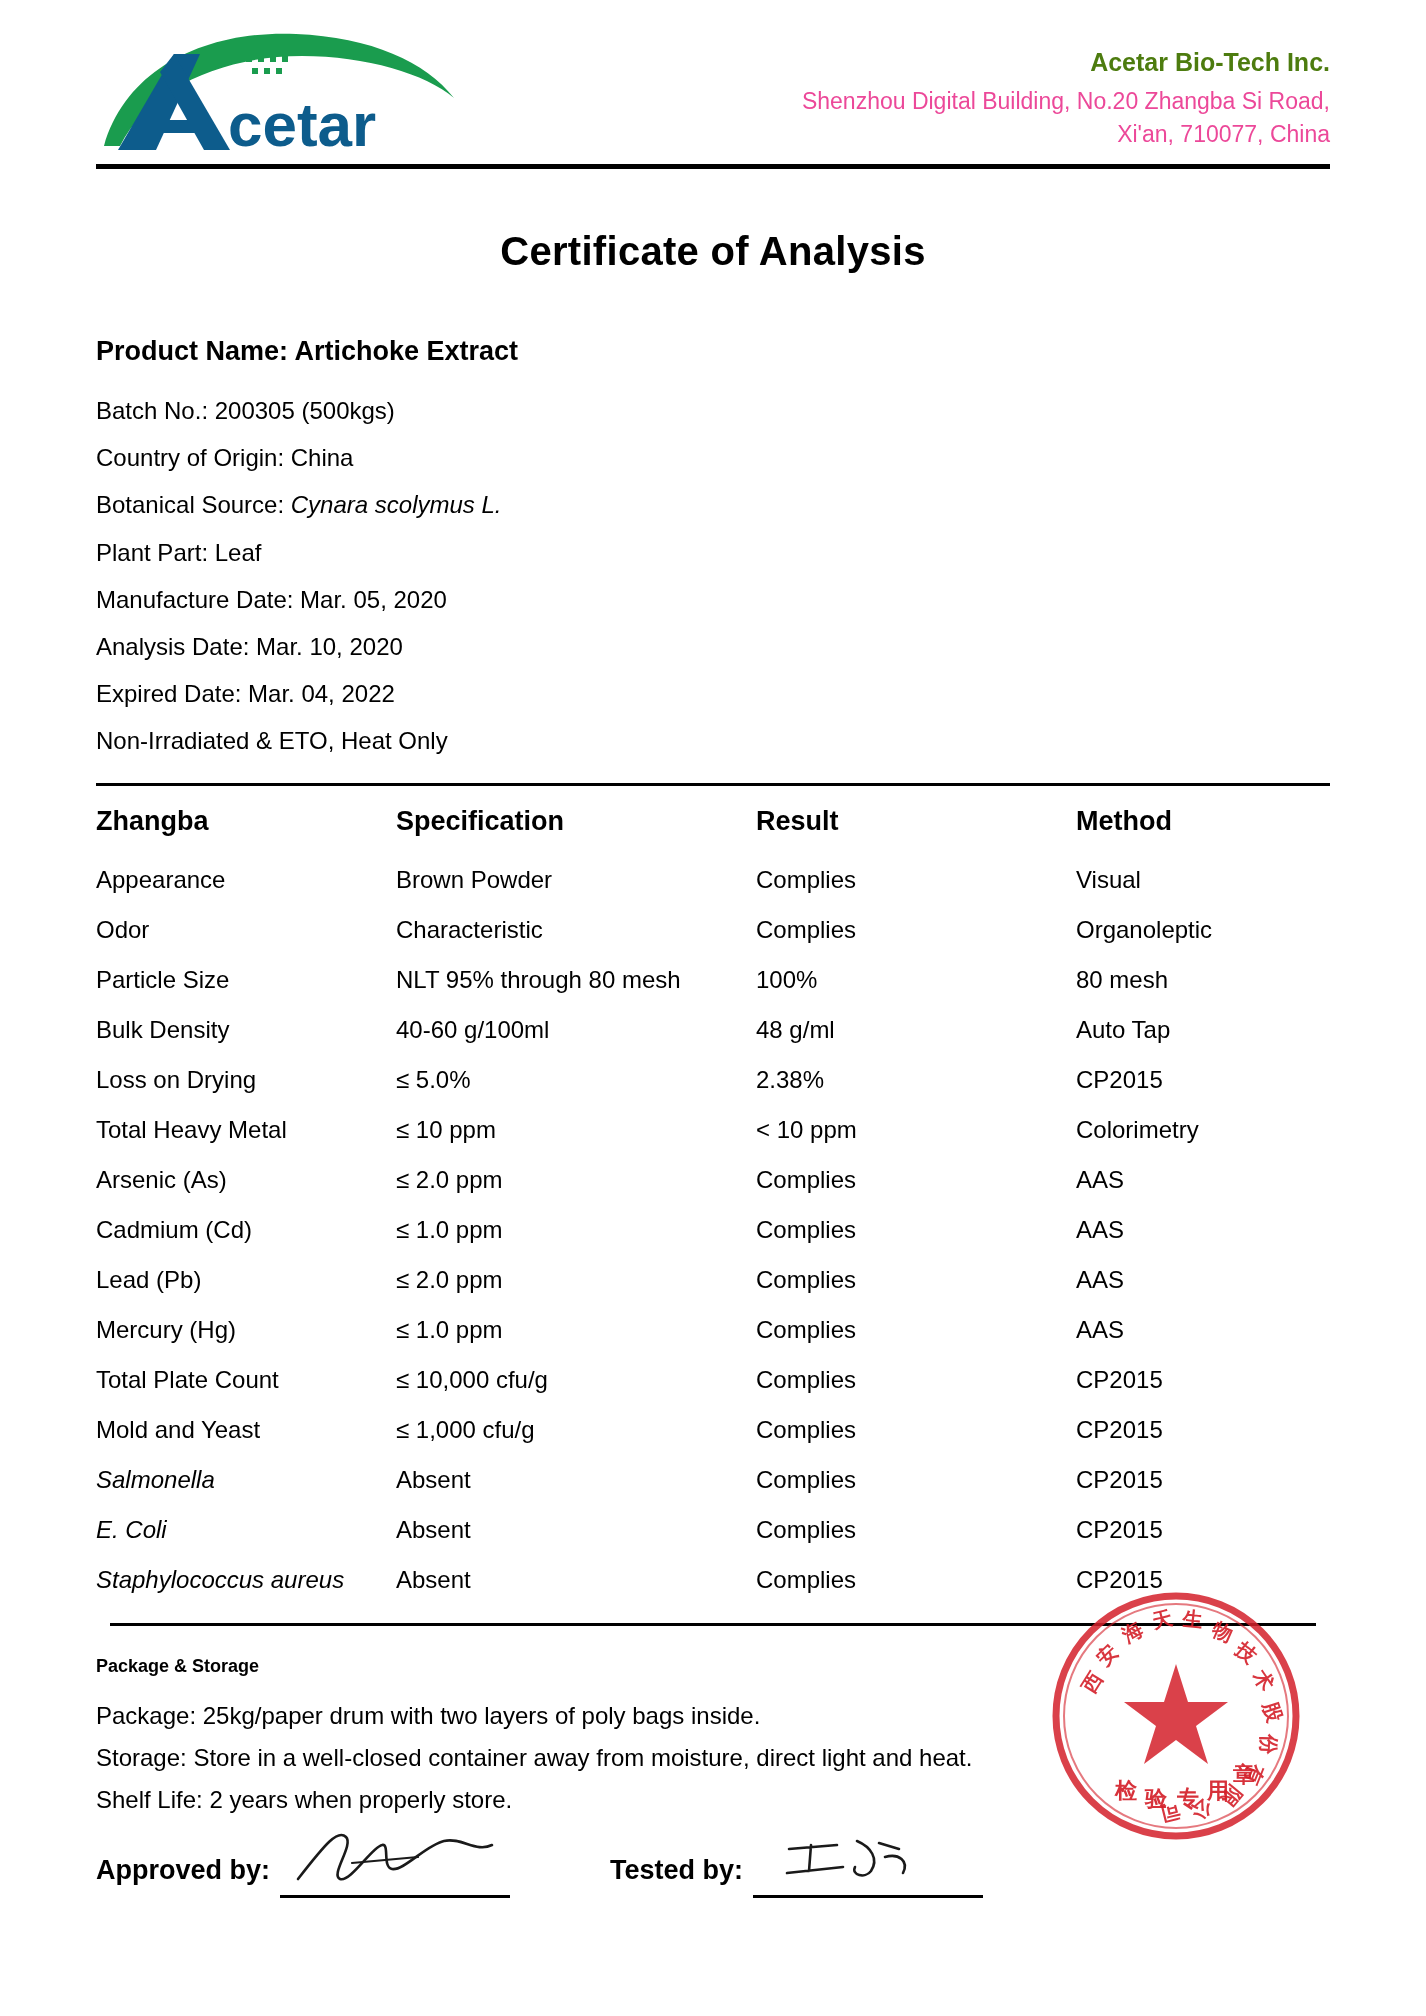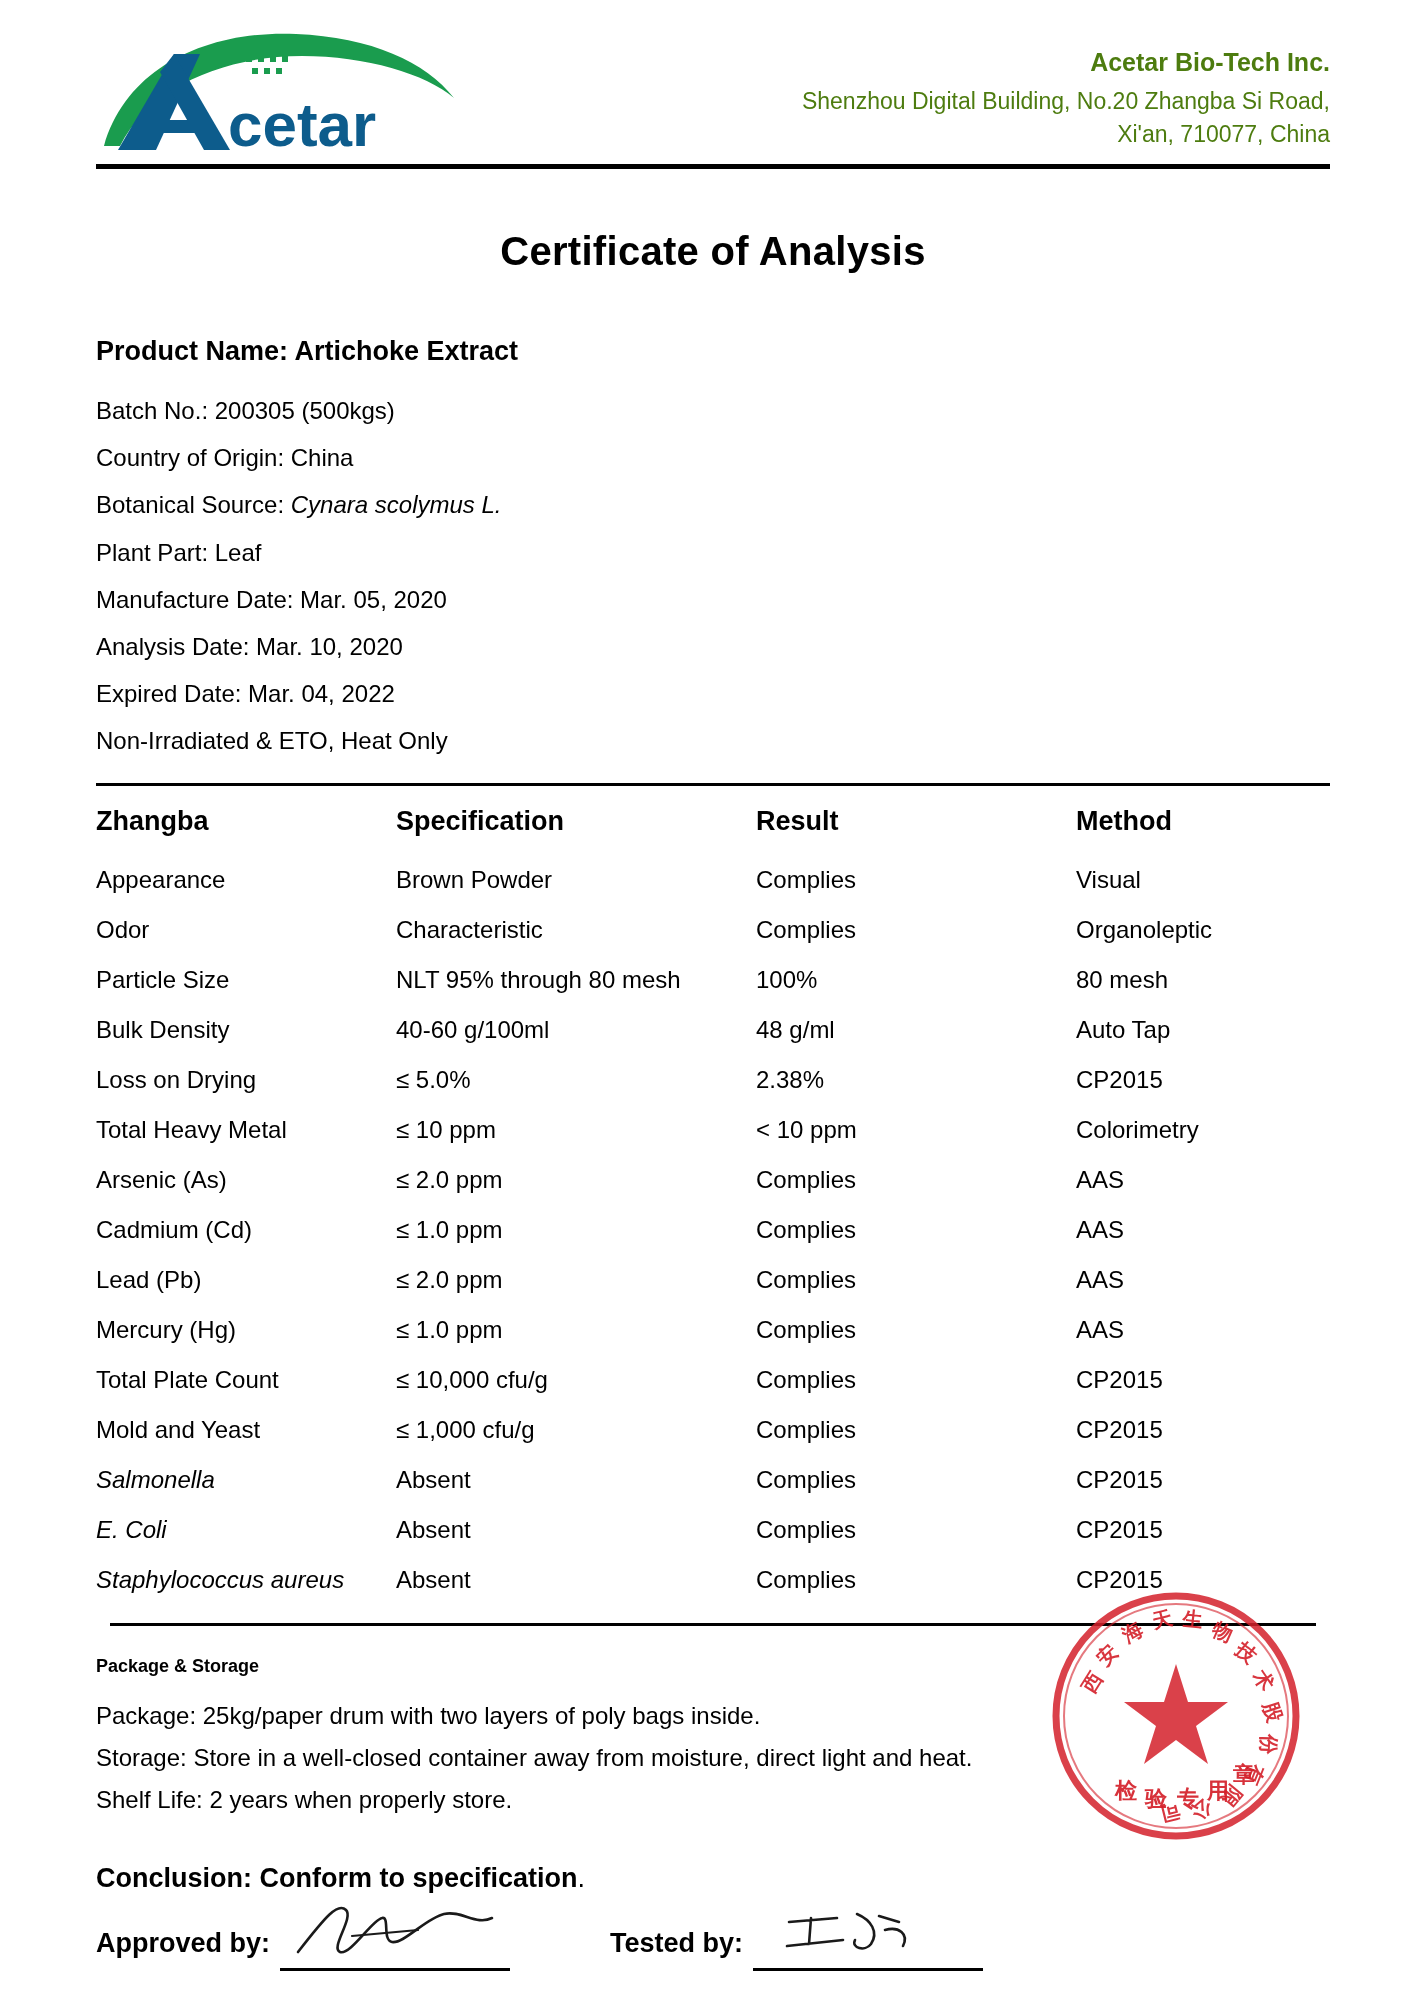--- a/index.html
+++ b/index.html
@@ -47,21 +47,21 @@
   }
   .company-name {
     font-size: 25px;
     font-weight: bold;
     color: #4d7c0f;
     line-height: 1.3;
     margin-bottom: 6px;
   }
   .company-addr {
     font-size: 23px;
-    color: #4d7c0f;
+    color: #ec4899;
     line-height: 1.45;
   }
   .header-rule {
     height: 5px;
     background: #000000;
     margin: 6px 96px 0 96px;
   }
 
   
   .doc-title {
@@ -357,21 +357,20 @@
 
   <div class="rule-bottom"></div>
 
   <div class="section-head">Package &amp; Storage</div>
   <div class="pkg-lines">
     <div>Package: 25kg/paper drum with two layers of poly bags inside.</div>
     <div>Storage: Store in a well-closed container away from moisture, direct light and heat.</div>
     <div>Shelf Life: 2 years when properly store.</div>
   </div>
 
-  <div class="conclusion"><span class="bold">Conclusion: Conform to specification</span><span>.</span></div>
 
   <div class="sign-row">
     <div class="sign-group">
       <span>Approved by:</span>
       <span class="sign-line">
         <svg class="sig-ink" viewBox="0 0 220 70" xmlns="http://www.w3.org/2000/svg">
           <path d="M12 56 C 40 20, 52 6, 60 14 C 68 22, 44 52, 54 56 C 64 60, 86 24, 96 22 C 104 20, 96 44, 106 46 C 118 48, 140 22, 158 18 C 176 14, 190 30, 206 22" fill="none" stroke="#1a1a1a" stroke-width="2.6" stroke-linecap="round"></path>
           <path d="M66 40 L 132 34" fill="none" stroke="#1a1a1a" stroke-width="2.2" stroke-linecap="round"></path>
         </svg>
       </span>

